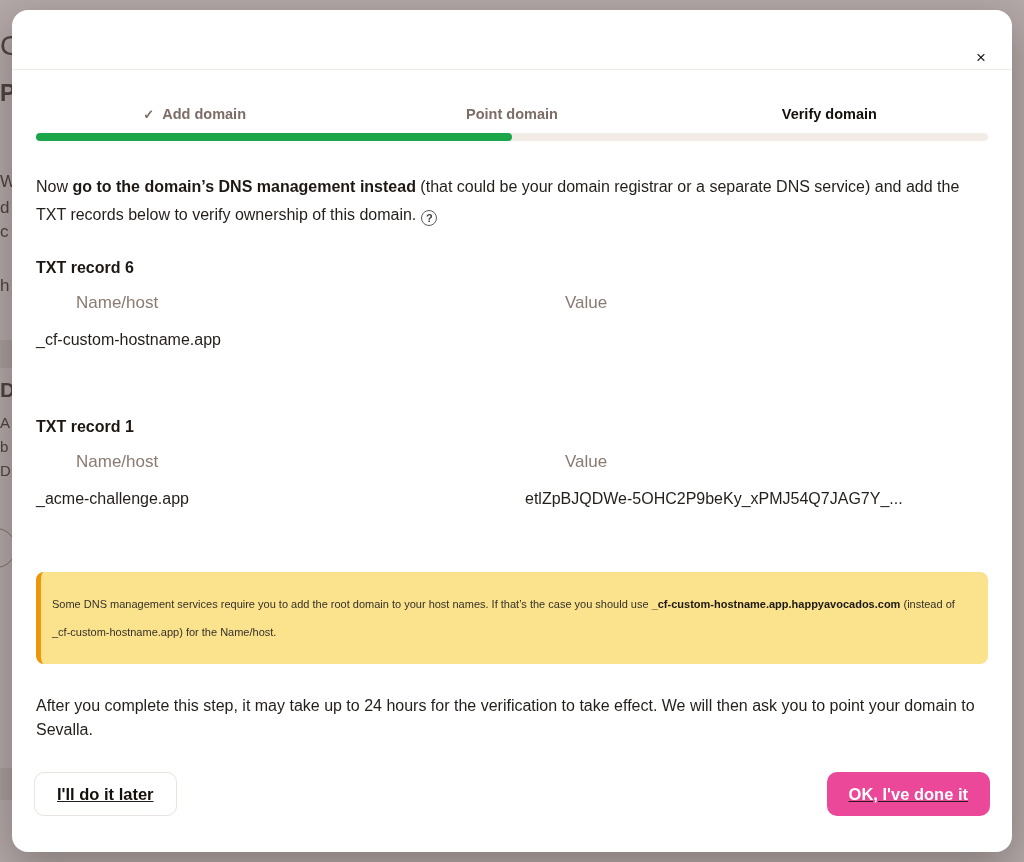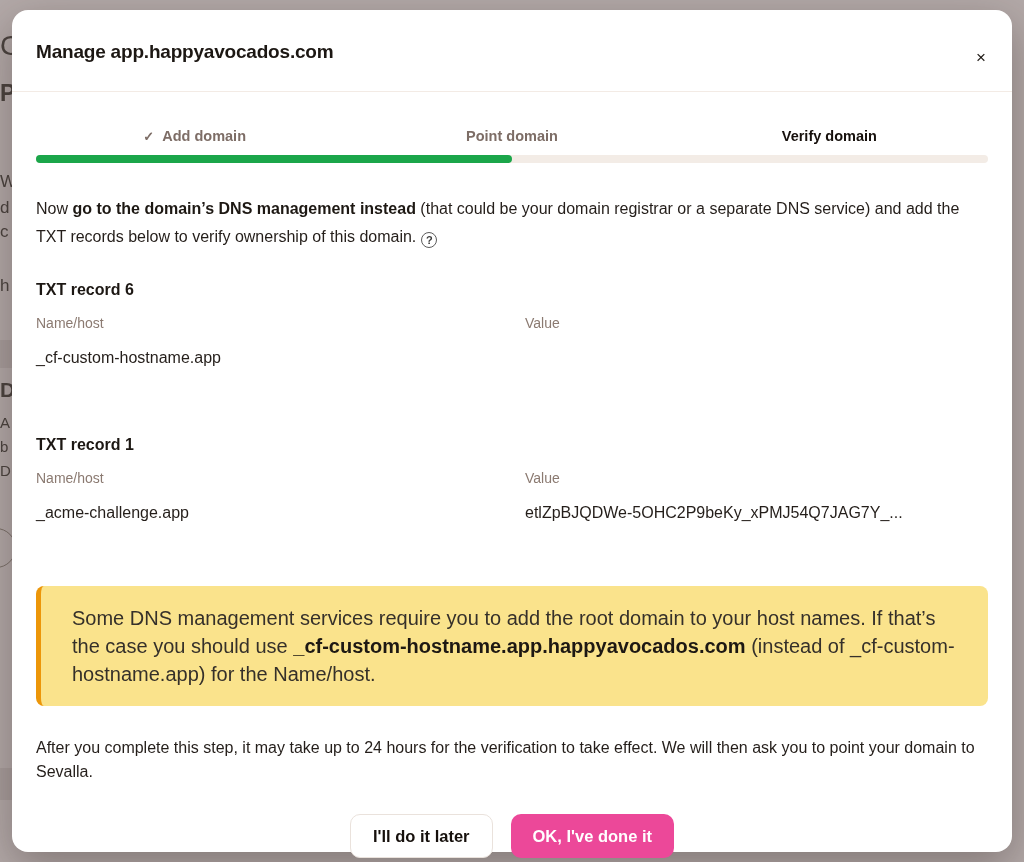--- a/index.html
+++ b/index.html
@@ -46,35 +46,35 @@
     font-size:11px; font-weight:600; color:#3c3c3c;
     align-items:center; justify-content:center;
     vertical-align:-2px; margin-left:5px; cursor:pointer;
   }
   
   .record { margin:0 24px; }
   .record-1 { margin-top:30px; }
   .record-2 { margin-top:69px; }
   .record-title { font-size:16px; font-weight:700; color:#1c1713; }
   .record-grid { display:grid; grid-template-columns:489px 1fr; }
-  .record-label { margin-top:16px; font-size:14px; color:#8b7a71; }
+  .record-label { margin-top:16px; font-size:17px; color:#8b7a71;margin-left:40px; }
   .record-value { margin-top:18px; font-size:16px; color:#241e1a; }
   
   .notice {
     margin:64px 24px 0;
     background:#fae38c;
     border-left:5px solid #ec9609;
     border-radius:8px;
-    padding:18px 26px 18px 31px;
-    font-size:20px; line-height:28px; color:#35302a;
+    padding:18px 26px 18px 11px;
+    font-size:11px; line-height:28px; color:#35302a;
   }
   
   .note { margin:30px 24px 0; font-size:16px; line-height:24px; color:#241e1a; max-width:952px; }
   
-  .footer { margin:30px 22px 0; display:flex; justify-content:center; gap:18px; }
+  .footer { margin:30px 22px 0; display:flex; justify-content:space-between; gap:18px;text-decoration:underline; }
   .btn { height:44px; padding:0 22px; border-radius:10px;
          font-family:"Liberation Sans",sans-serif; font-size:16.5px; font-weight:700;
          cursor:pointer; display:flex; align-items:center; }
   .btn-secondary { background:#ffffff; border:1px solid #eae2dc; color:#16100c; }
   .btn-primary  { background:#17120e; border:none; color:#ffffff; }
 </style>
 </head>
 <body style="background: rgb(179, 169, 168);">
 
 <div>
@@ -89,21 +89,20 @@
   <span class="bg-fragment" style="top:438px; left:0; font-size:15px;">b</span>
   <span class="bg-fragment" style="top:462px; left:0; font-size:15px;">D</span>
   <span class="bg-circle"></span>
   <div class="bg-band" style="top:340px; height:28px;"></div>
   <div class="bg-band" style="top:768px; height:32px;"></div>
 </div>
 
 <div class="modal">
 
   <div class="modal-header">
-    <div class="modal-title">Manage app.happyavocados.com</div>
     <button class="close-btn">×</button>
   </div>
 
   <div class="steps">
     <div class="step done">
       <span class="step-check">✓</span>
       <span>Add domain</span>
     </div>
     <div class="step">
       <span>Point domain</span>

